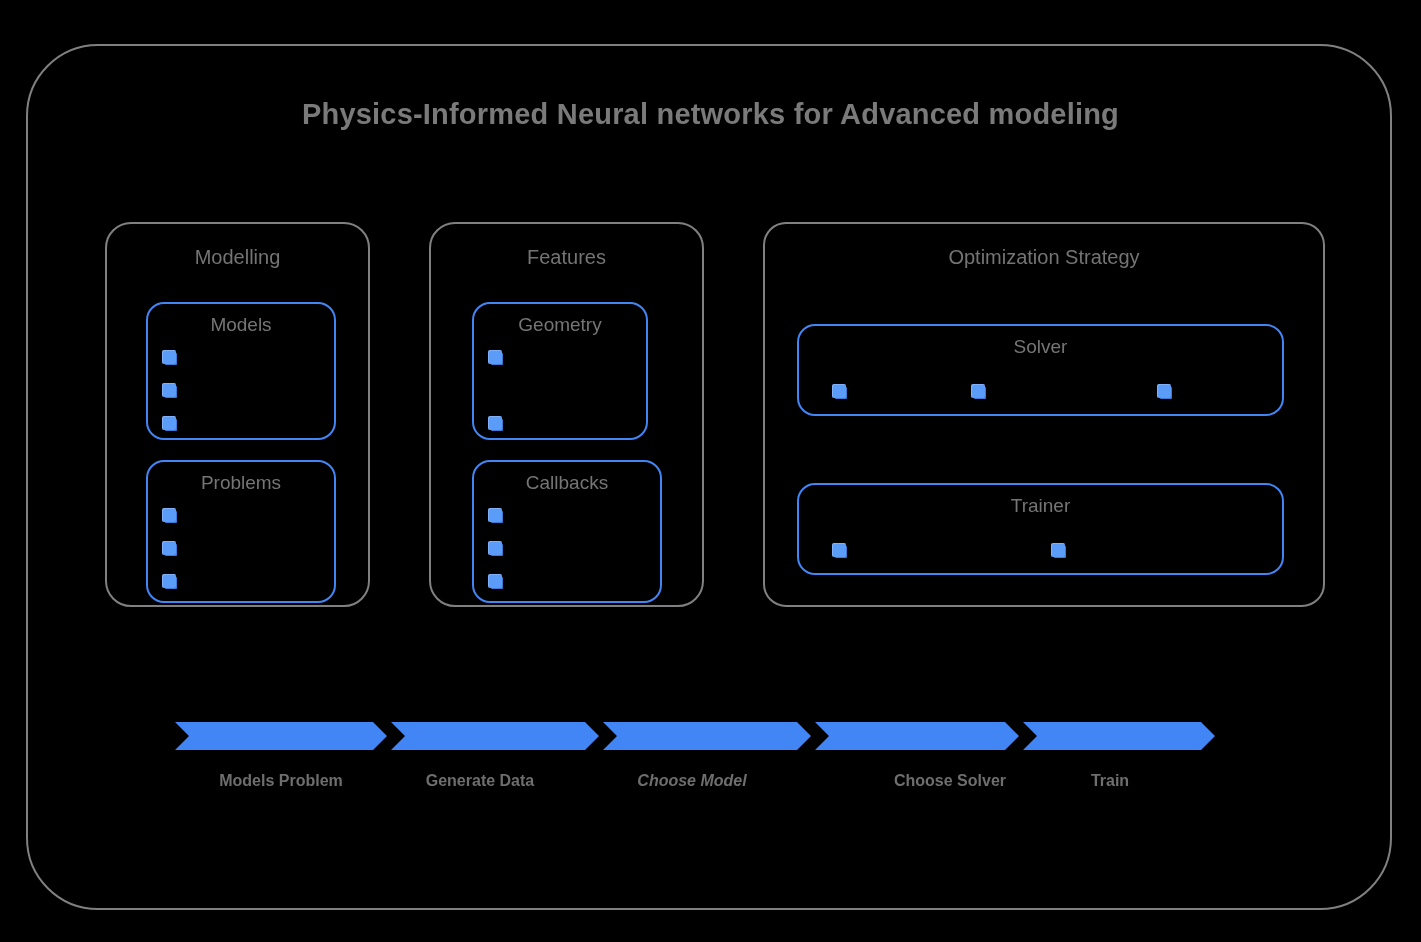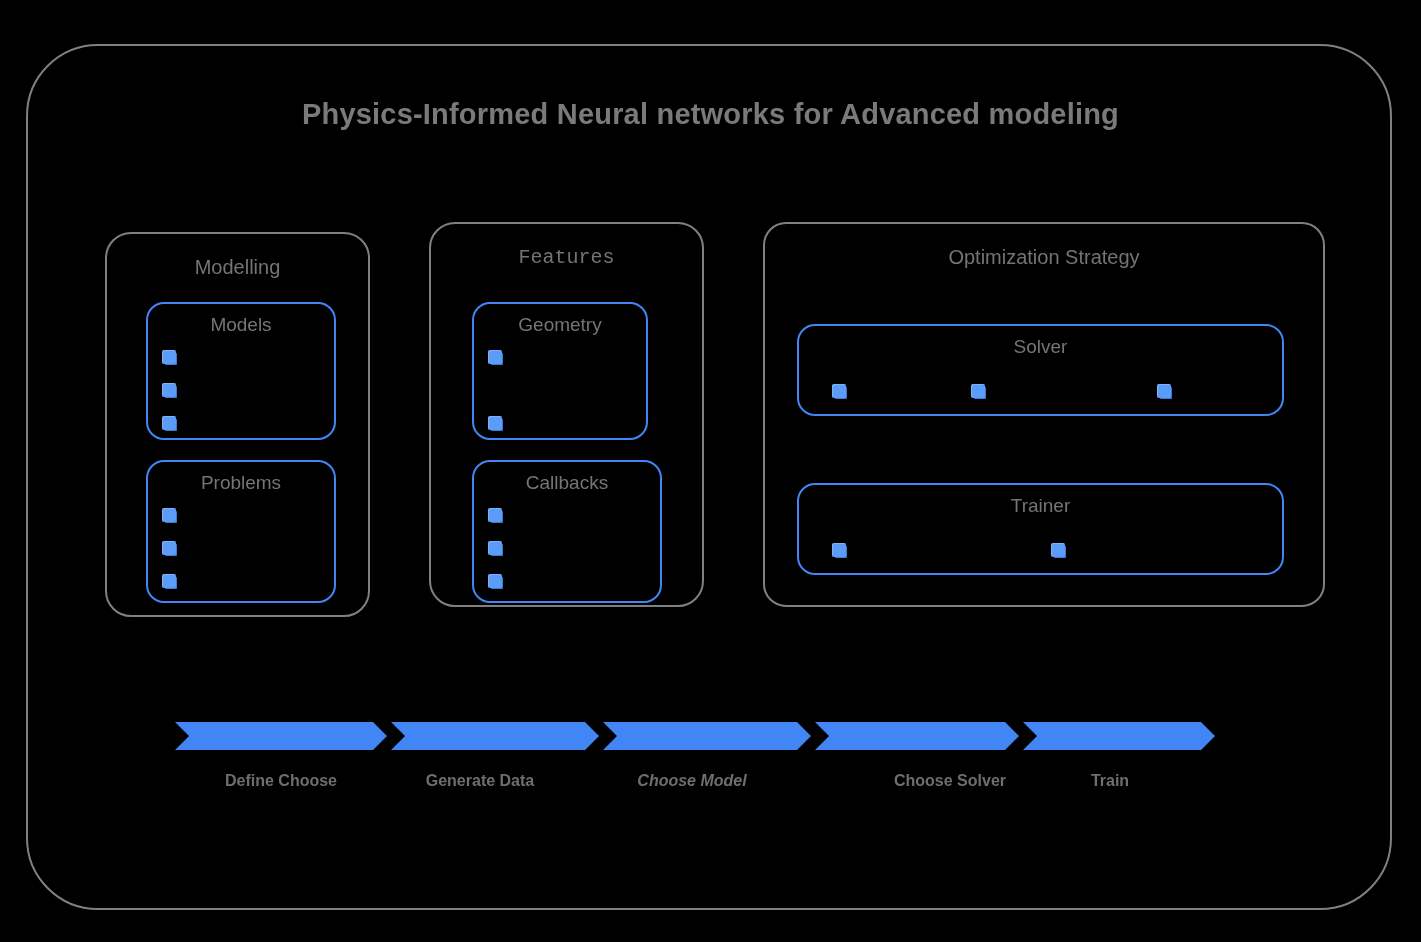--- a/index.html
+++ b/index.html
@@ -53,22 +53,22 @@
     position: absolute;
     left: 0;
     top: 22px;
     width: 100%;
     text-align: center;
     color: #747474;
     font-size: 20px;
     white-space: nowrap;
   }
 
-  #group-modelling { left: 105px;  top: 222px; width: 265px; height: 385px; margin-top: 10px; }
-  #group-features  { left: 429px;  top: 222px; width: 275px; height: 385px; font-family: Liberation Mono, monospace; }
+  #group-modelling { left: 105px;  top: 222px; width: 265px; height: 385px; }
+  #group-features  { left: 429px;  top: 222px; width: 275px; height: 385px; }
   #group-optimization { left: 763px; top: 222px; width: 562px; height: 385px; border-radius: 23px; }
 
   
   .blue-box {
     position: absolute;
     border: 2.5px solid #4285f4;
     border-radius: 18px;
     box-sizing: border-box;
   }
   .blue-box-title {
@@ -187,17 +187,17 @@
 </div>
 
 <div id="pipeline">
   <div class="chevron first" style="left:0px;   width:212px;"></div>
   <div class="chevron" style="left:216px; width:208px;"></div>
   <div class="chevron" style="left:428px; width:208px;"></div>
   <div class="chevron" style="left:640px; width:204px;"></div>
   <div class="chevron" style="left:848px; width:192px;"></div>
 </div>
 
-<div class="pipeline-label" style="left:175px; width:212px;">Define Choose</div>
+<div class="pipeline-label" style="left:175px; width:212px;">Models Problem</div>
 <div class="pipeline-label" style="left:376px; width:208px;">Generate Data</div>
 <div class="pipeline-label" style="left:588px; width:208px;font-style:italic;">Choose Model</div>
 <div class="pipeline-label" style="left:848px; width:204px;">Choose Solver</div>
 <div class="pipeline-label" style="left:1014px; width:192px;">Train</div>
 
 </body></html>

